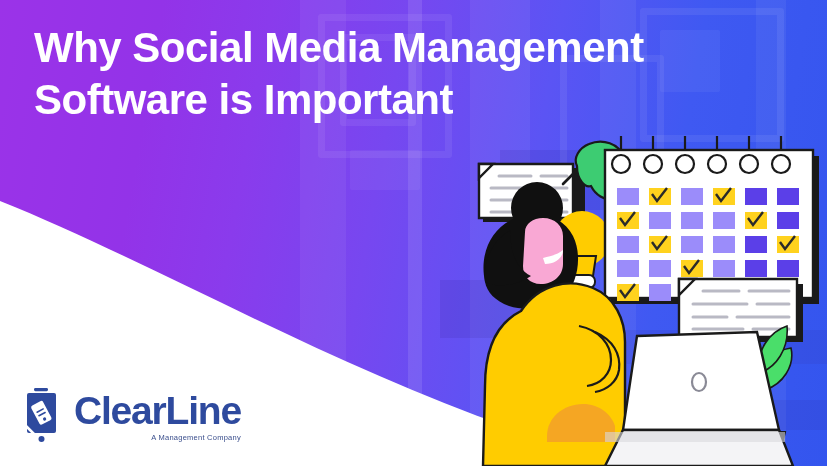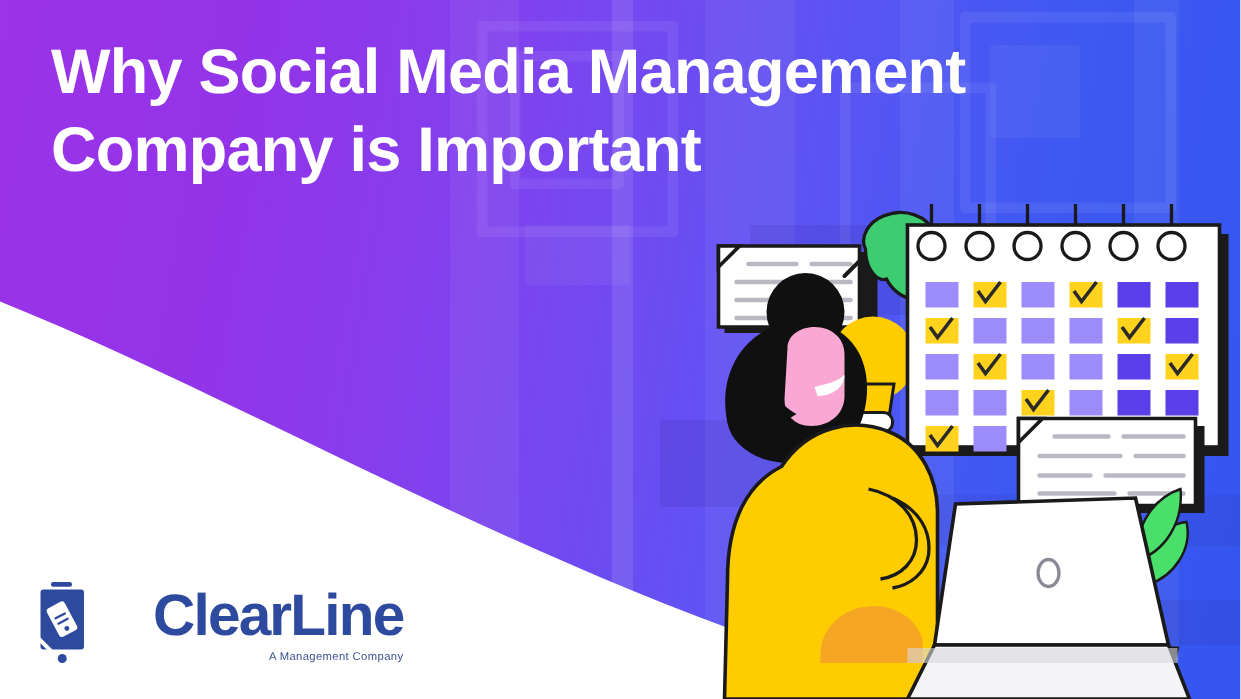--- a/index.html
+++ b/index.html
@@ -42,21 +42,20 @@
   
   .logo{position:absolute;left:24px;top:386px;display:flex;align-items:flex-start;}
   .logo-mark{width:42px;height:60px;flex:none;}
   .logo-text-wrap{margin-left:8px;padding-top:5px;}
   .logo-word{
     font-size:39px;
     font-weight:bold;
     color:#2E4A9E;
     letter-spacing:-1.2px;
     line-height:1;
-    margin-left:28px;
   }
   .logo-tagline{
     margin-top:3px;
     text-align:right;
     font-size:7.5px;
     color:#3A4E8C;
     letter-spacing:0.25px;
   }
 
   
@@ -83,21 +82,21 @@
     <div class="dark-band" style="left:440px;top:280px;width:120px;height:58px;"></div>
     <div class="dark-band" style="left:690px;top:400px;width:137px;height:30px;background:rgba(60,40,150,0.12);"></div>
     <div class="dark-band" style="left:600px;top:330px;width:227px;height:34px;background:rgba(60,40,150,0.10);"></div>
   </div>
 
   <svg class="wave" viewBox="0 0 660 300" preserveAspectRatio="none">
     <path d="M0,35 C150,95 330,200 520,265 C570,282 615,292 660,298 L660,300 L0,300 Z" fill="#ffffff"></path>
   </svg>
 
   <div class="headline">Why Social Media Management
-Company is Important</div>
+Software is Important</div>
 
   <svg class="illu" viewBox="0 0 400 330">
 
     <g>
       <rect x="56" y="32" width="102" height="54" fill="#1a1a1a"></rect>
       <path d="M52,28 L146,28 L146,82 L52,82 Z" fill="#ffffff" stroke="#1a1a1a" stroke-width="2.4"></path>
       <path d="M52,28 L66,28 L52,42 Z" fill="#ffffff" stroke="#1a1a1a" stroke-width="2.4"></path>
       <g stroke="#b9b9c4" stroke-width="3" stroke-linecap="round">
         <line x1="72" y1="40" x2="104" y2="40"></line>
           <line x1="114" y1="40" x2="140" y2="40"></line>

